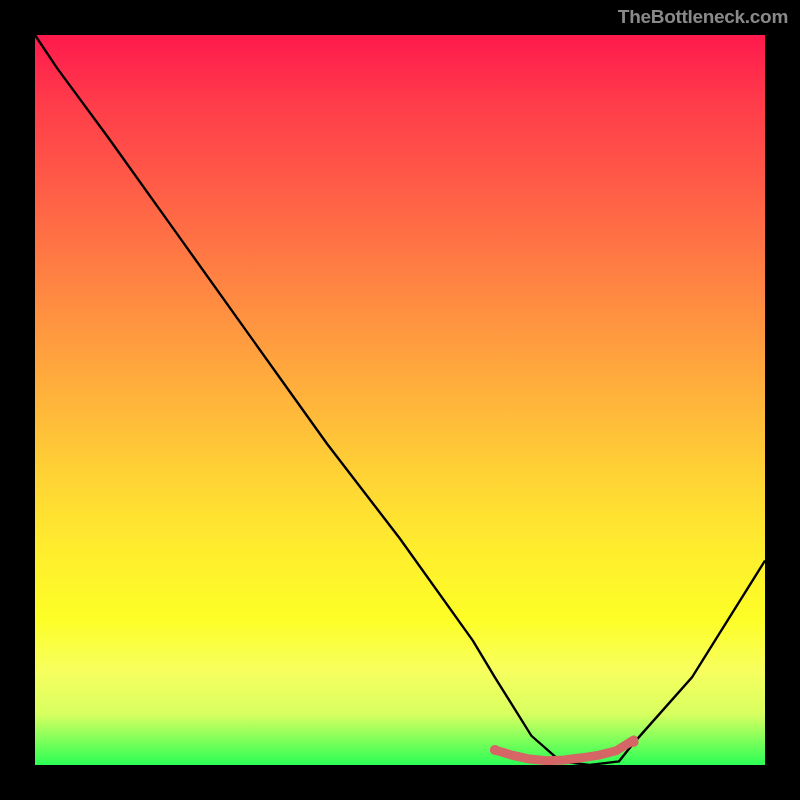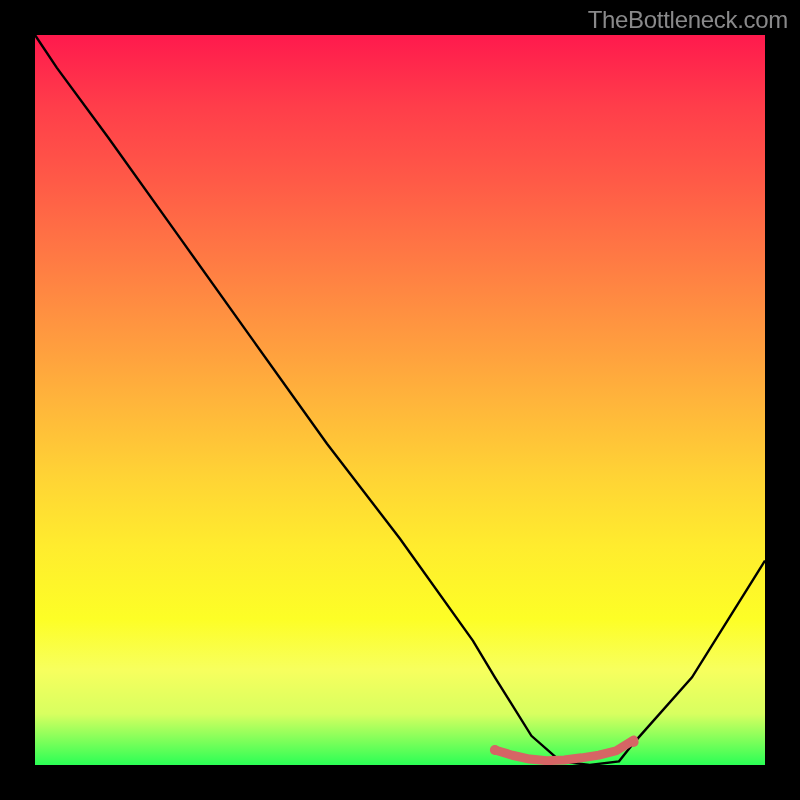--- a/index.html
+++ b/index.html
@@ -29,22 +29,22 @@
       #f7ff5e 87%,
       #d8ff60 93%,
       #2bff55 100%
     );
   }
   .watermark {
     position: absolute;
     top: 6px;
     right: 12px;
     font-family: Arial, Helvetica, sans-serif;
-    font-size: 24px;
-    font-weight: 400;
+    font-size: 19px;
+    font-weight: 700;
     color: #89898a;
     letter-spacing: -0.3px;
   }
   svg.curve {
     position: absolute;
     left: 0;
     top: 0;
     width: 730px;
     height: 730px;
   }

